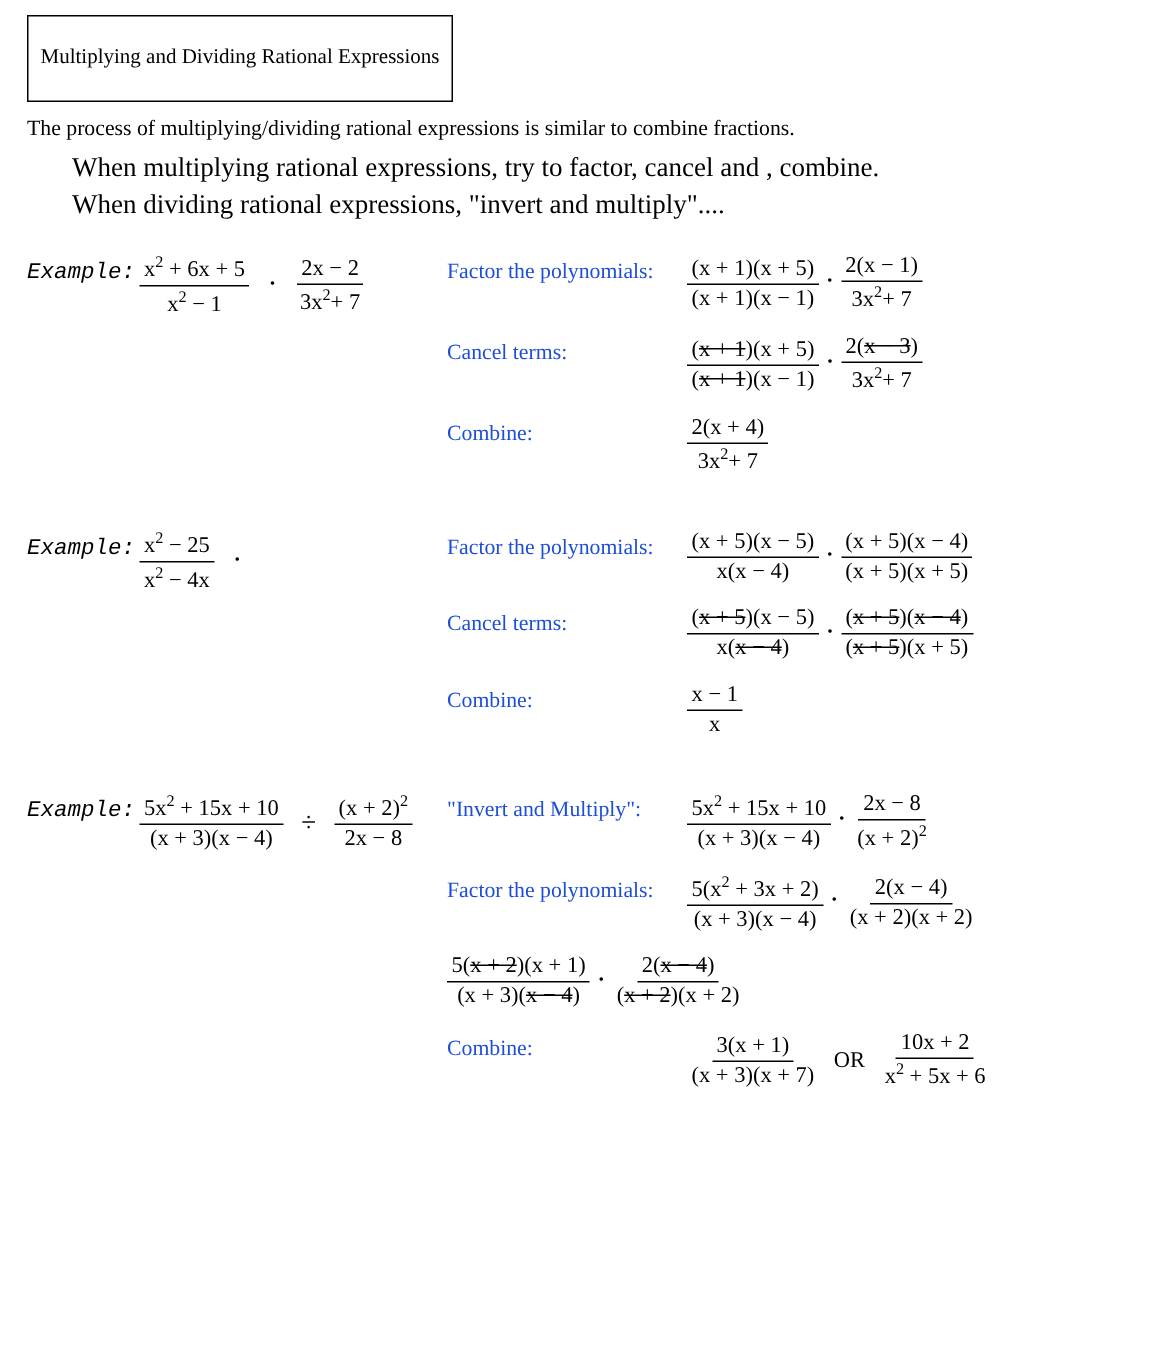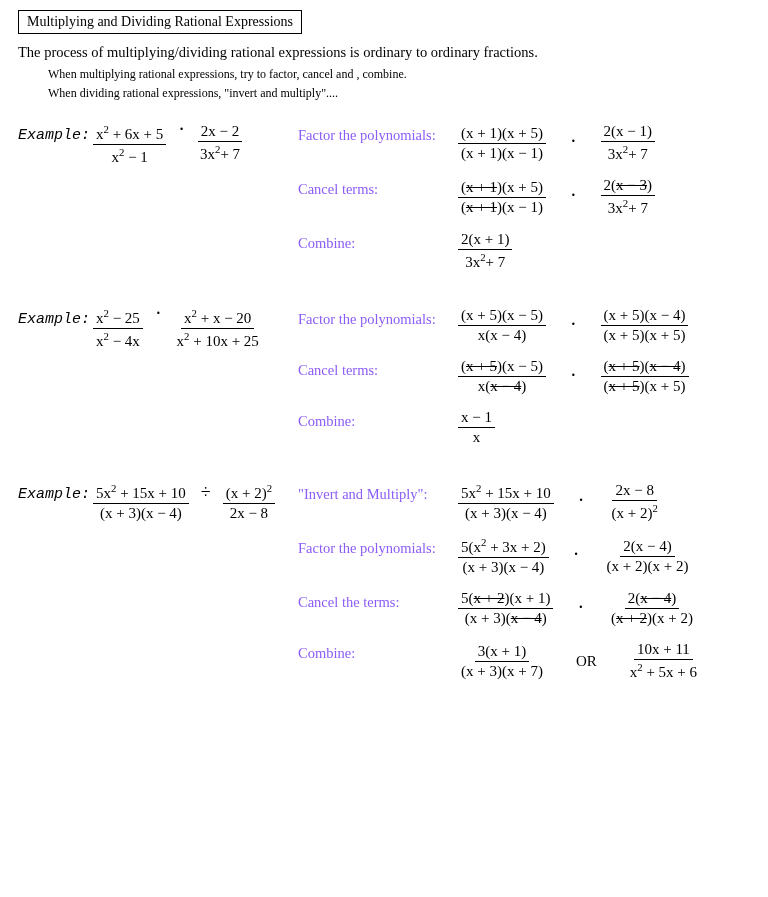--- a/index.html
+++ b/index.html
@@ -9,33 +9,33 @@
       font-size: 15px;
       color: #000;
       width: 768px;
       min-height: 897px;
       padding: 10px 18px 20px 18px;
     }
 
     .page-title {
       border: 1px solid #000;
       display: inline-block;
-      padding: 3px 8px;
+      padding: 20px 8px;
       font-size: 14px;
       margin-bottom: 10px;
     }
 
     .intro-text {
       font-size: 14.5px;
       margin-bottom: 6px;
     }
 
     .indent-text {
       margin-left: 30px;
-      font-size: 12px;
+      font-size: 18px;
       margin-bottom: 4px;
     }
 
     .section {
       margin-top: 22px;
     }
 
     .example-row {
       display: flex;
       align-items: flex-start;
@@ -45,21 +45,21 @@
     .example-label {
       font-style: italic;
       min-width: 75px;
       padding-top: 4px;
       font-size: 15px;
       font-family: Liberation Mono, monospace;
     }
 
     .expr-block {
       display: flex;
-      align-items: flex-start;
+      align-items: center;
       gap: 8px;
     }
 
     .frac {
       display: inline-flex;
       flex-direction: column;
       align-items: center;
       vertical-align: middle;
     }
 
@@ -88,30 +88,30 @@
       padding: 0 4px;
     }
 
     .step-row {
       display: flex;
       align-items: flex-start;
       margin-bottom: 14px;
     }
 
     .step-label {
-      color: #8b5cf6;
+      color: #1d4ed8;
       min-width: 160px;
       font-size: 14.5px;
       padding-top: 4px;
     }
 
     .step-content {
       display: flex;
       align-items: center;
-      gap: 20px;
+      gap: 0;
     }
 
     sup {
       font-size: 0.72em;
       vertical-align: super;
     }
 
     .strike {
       text-decoration: line-through;
     }
@@ -131,21 +131,21 @@
     }
   </style>
 </head>
 <body>
 
 
 
 
 <div class="page-title">Multiplying and Dividing Rational Expressions</div>
 
-<p class="intro-text">The process of multiplying/dividing rational expressions is ordinary to ordinary fractions.</p>
+<p class="intro-text">The process of multiplying/dividing rational expressions is similar to combine fractions.</p>
 
 <p class="indent-text">When multiplying rational expressions, try to factor, cancel and , combine.</p>
 <p class="indent-text">When dividing rational expressions, "invert and multiply"....</p>
 
 
 <div class="section">
   <div class="main-content">
 
     <div class="left-expr">
       <div class="example-row">
@@ -193,45 +193,41 @@
             <div class="num">2(<span class="strike">x − 3</span>)</div>
             <div class="den">3x<sup>2</sup>+ 7</div>
           </div>
         </div>
       </div>
 
       <div class="step-row">
         <span class="step-label">Combine:</span>
         <div class="step-content">
           <div class="frac">
-            <div class="num">2(x + 1)</div>
+            <div class="num">2(x + 4)</div>
             <div class="den">3x<sup>2</sup>+ 7</div>
           </div>
         </div>
       </div>
     </div>
   </div>
 </div>
 
 
 <div class="section">
   <div class="main-content">
     <div class="left-expr">
       <div class="example-row">
         <span class="example-label">Example:</span>
         <div class="expr-block">
           <div class="frac">
             <div class="num">x<sup>2</sup> − 25</div>
             <div class="den">x<sup>2</sup> − 4x</div>
           </div>
           <span class="dot">·</span>
-          <div class="frac">
-            <div class="num">x<sup>2</sup> + x − 20</div>
-            <div class="den">x<sup>2</sup> + 10x + 25</div>
-          </div>
         </div>
       </div>
     </div>
 
     <div class="right-side">
 
       <div class="step-row">
         <span class="step-label">Factor the polynomials:</span>
         <div class="step-content">
           <div class="frac">
@@ -320,21 +316,20 @@
           </div>
           <span class="dot">·</span>
           <div class="frac">
             <div class="num">2(x − 4)</div>
             <div class="den">(x + 2)(x + 2)</div>
           </div>
         </div>
       </div>
 
       <div class="step-row">
-        <span class="step-label">Cancel the terms:</span>
         <div class="step-content">
           <div class="frac">
             <div class="num">5(<span class="strike">x + 2</span>)(x + 1)</div>
             <div class="den">(x + 3)(<span class="strike">x − 4</span>)</div>
           </div>
           <span class="dot">·</span>
           <div class="frac">
             <div class="num">2(<span class="strike">x − 4</span>)</div>
             <div class="den">(<span class="strike">x + 2</span>)(x + 2)</div>
           </div>
@@ -343,21 +338,21 @@
 
       <div class="step-row">
         <span class="step-label">Combine:</span>
         <div class="step-content">
           <div class="frac">
             <div class="num">3(x + 1)</div>
             <div class="den">(x + 3)(x + 7)</div>
           </div>
           <span style="padding: 0 10px; font-size:15px;text-align:center;">OR</span>
           <div class="frac">
-            <div class="num">10x + 11</div>
+            <div class="num">10x + 2</div>
             <div class="den">x<sup>2</sup> + 5x + 6</div>
           </div>
         </div>
       </div>
     </div>
   </div>
 </div>
 
 
 

